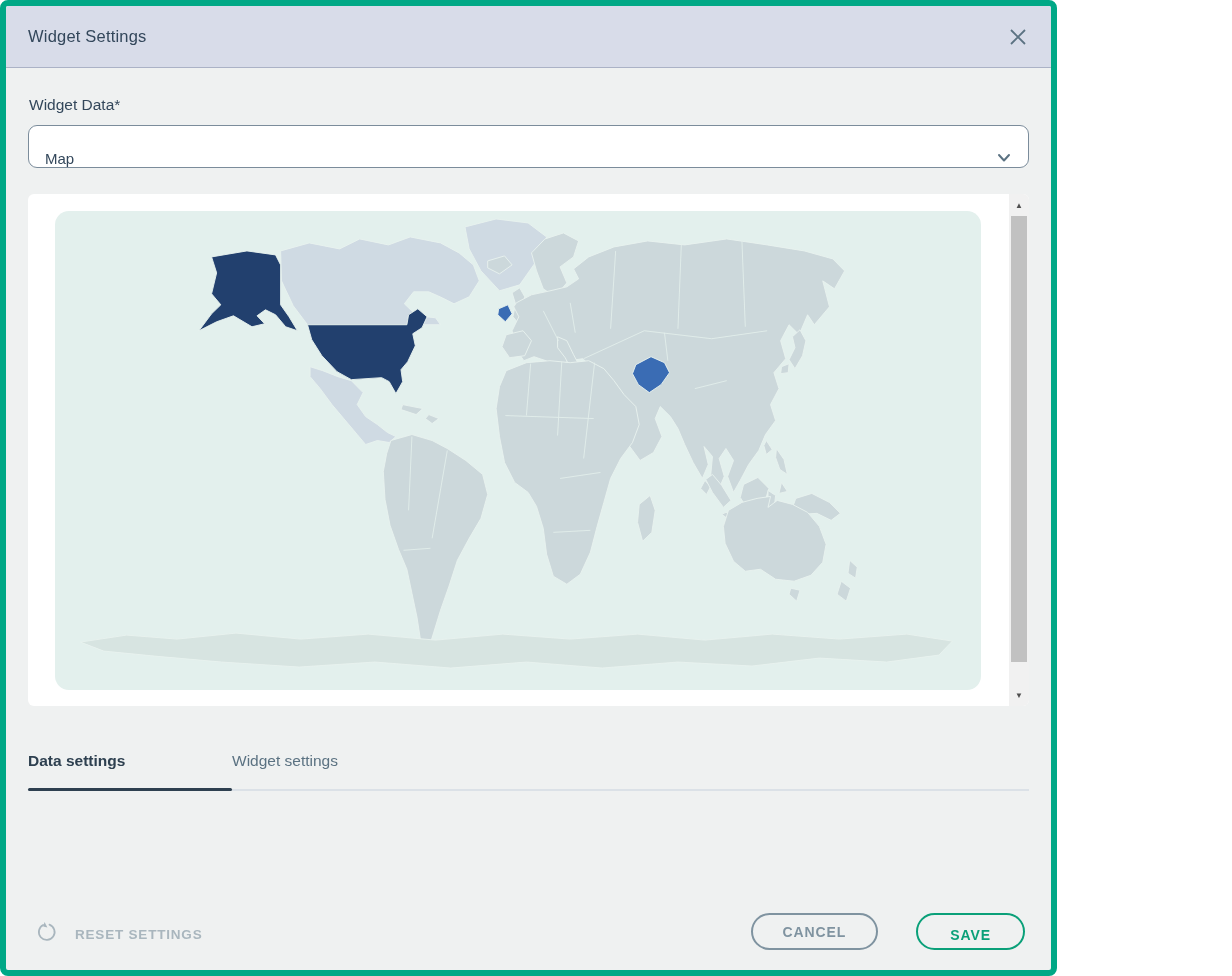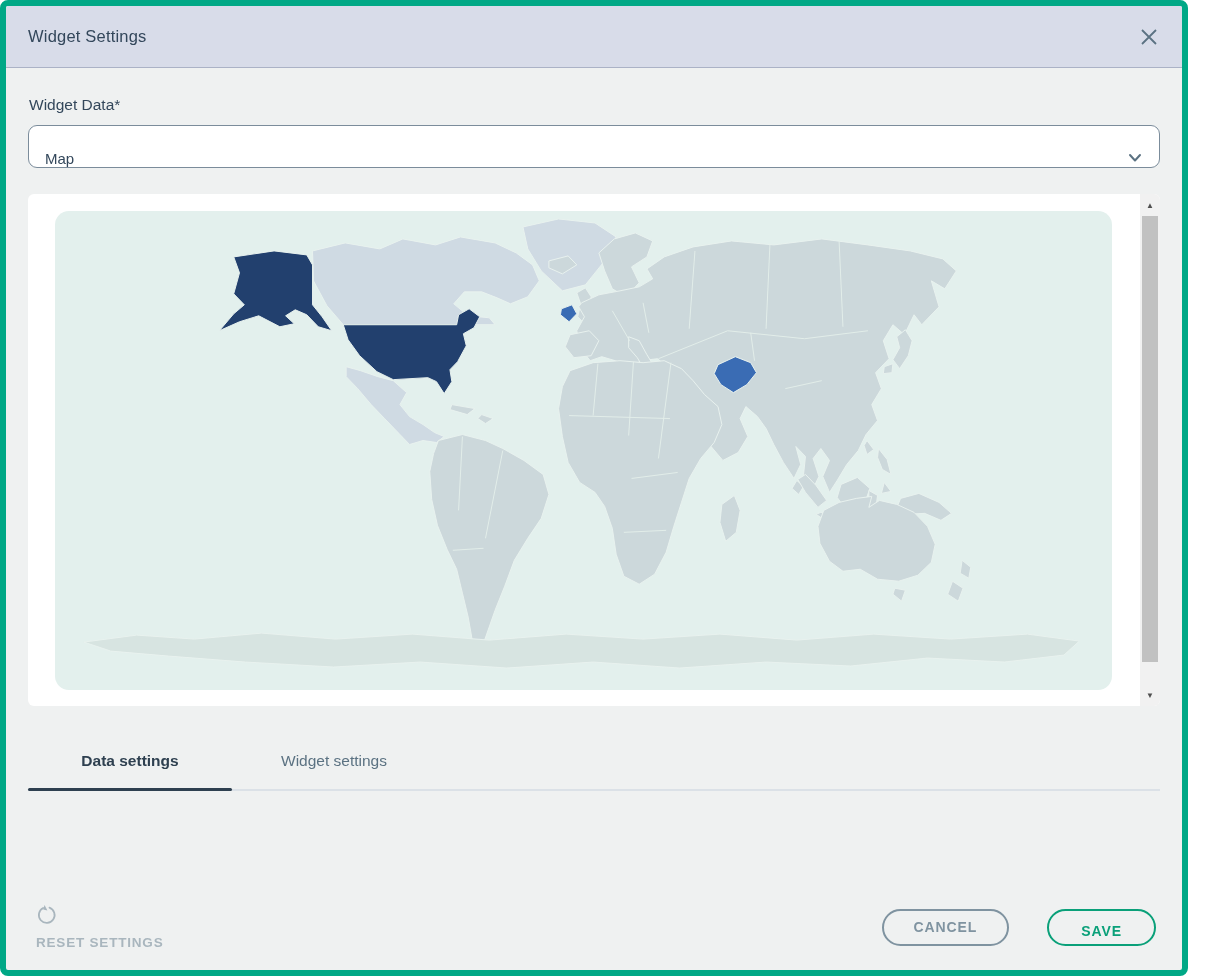--- a/index.html
+++ b/index.html
@@ -1,20 +1,20 @@
 <!DOCTYPE html>
 <html><head>
 <meta charset="utf-8">
 <style>
   * { box-sizing: border-box; margin: 0; padding: 0; }
   html,body { width:1232px; height:976px; }
   body { font-family: "Liberation Sans", sans-serif; background:#ffffff; }
 
   .modal {
-    width:1188px; height:976px;
+    width:1057px; height:976px;
     border:6px solid #00a886;
     border-radius:8px;
     background:#eff1f1;
     display:flex; flex-direction:column;
     overflow:hidden;
     position:relative;
   }
 
   
   .header {
@@ -69,21 +69,21 @@
   .vscroll .arrow.up { top:1px; }
   .vscroll .arrow.down { bottom:1px; }
   .vscroll .thumb {
     position:absolute; left:2px; right:2px; top:22px; height:446px;
     background:#c1c1c1; cursor:pointer;
   }
 
   
   .tabs { margin-top:30px; display:flex; border-bottom:2px solid #dbe1e7; }
   .tab {
-    width:204px; text-align:center;
+    width:204px; 
     padding:16px 0 19px; font-size:15.5px;
     cursor:pointer; position:relative;
   }
   .tab.active { color:#2e4050; font-weight:bold; }
   .tab.active::after {
     content:""; position:absolute; left:0; right:0; bottom:-2px;
     height:3px; background:#2e4050; border-radius:2px;
   }
   .tab.inactive { color:#5b7282; }
 
@@ -104,23 +104,23 @@
   }
   .search-btn {
     width:51px; height:44px; flex:none;
     background:#4fc0af; border:none; border-radius:0 8px 8px 0;
     display:flex; align-items:center; justify-content:center; cursor:pointer;
   }
 
   
   .footer { margin-top:auto; display:flex; align-items:center; padding-bottom:6px; }
   .reset {
-    display:flex; align-items:flex-start; gap:10px;
+    display:flex; align-items:flex-end; gap:18px;
     background:none; border:none; cursor:pointer;
-    color:#a9b6be; padding-left:8px;flex-direction:column;
+    color:#a9b6be; padding-left:8px;
   }
   .reset-label { font-size:13.5px; font-weight:bold; letter-spacing:.8px; color:#a9b6be; }
   .footer-actions { margin-left:auto; display:flex; gap:38px; padding-right:4px; }
   .btn {
     height:37px; border-radius:19px; background:transparent;
     font-size:14px; font-weight:bold; letter-spacing:.9px;
     cursor:pointer; font-family:"Liberation Sans", sans-serif;
   }
   .btn.cancel { border:2px solid #7f93a0; color:#7f93a0; padding:0 30px; }
   .btn.save   { border:2px solid #0aa079; color:#0aa079; padding:12px 32px; }

